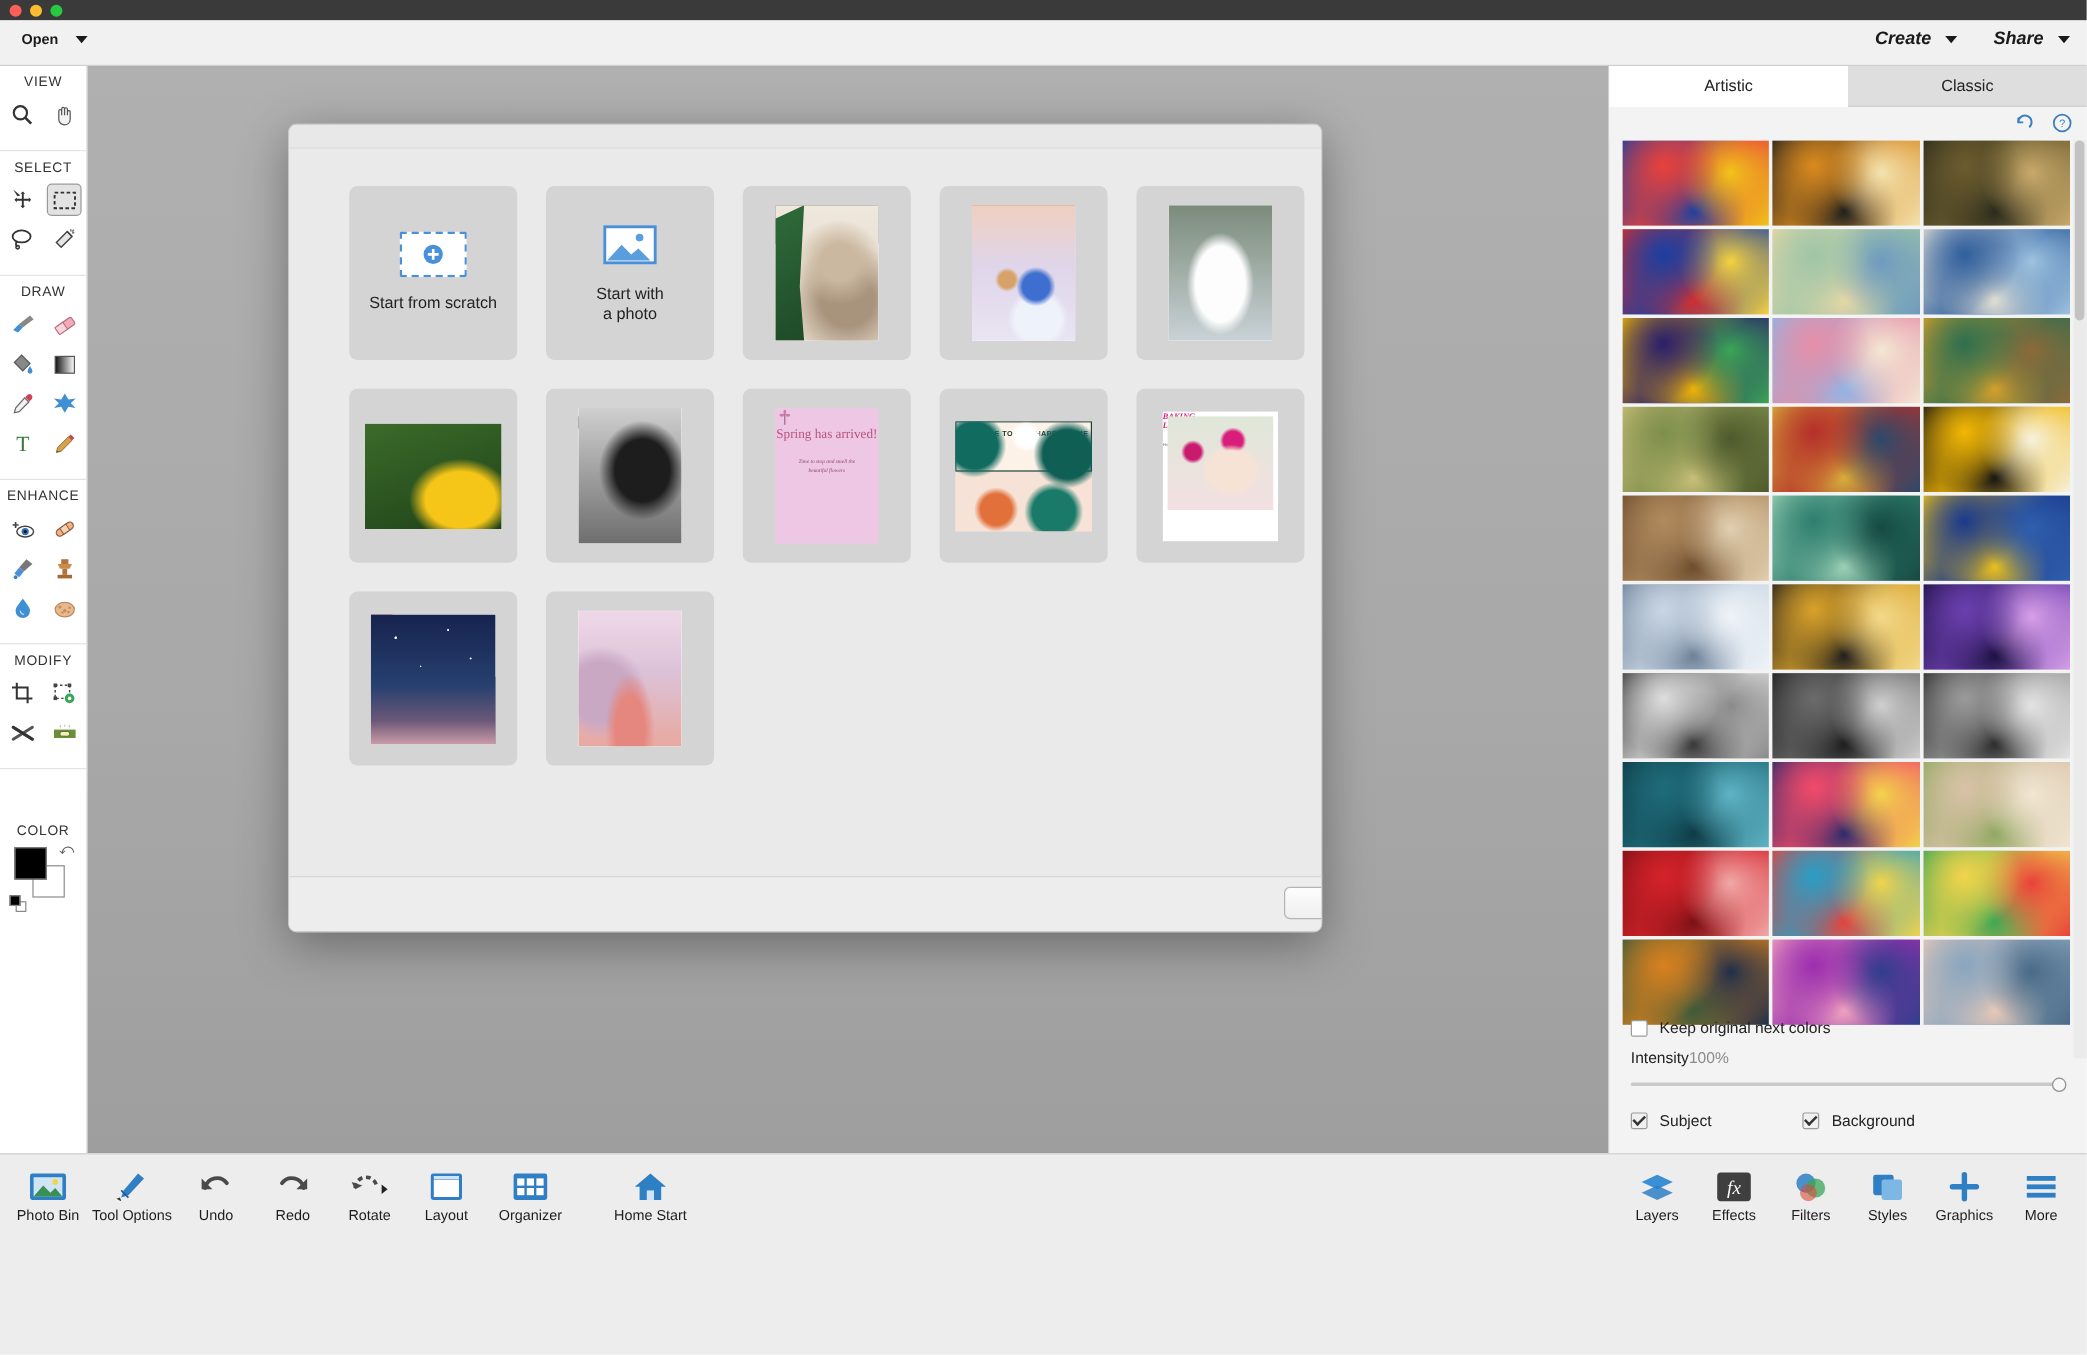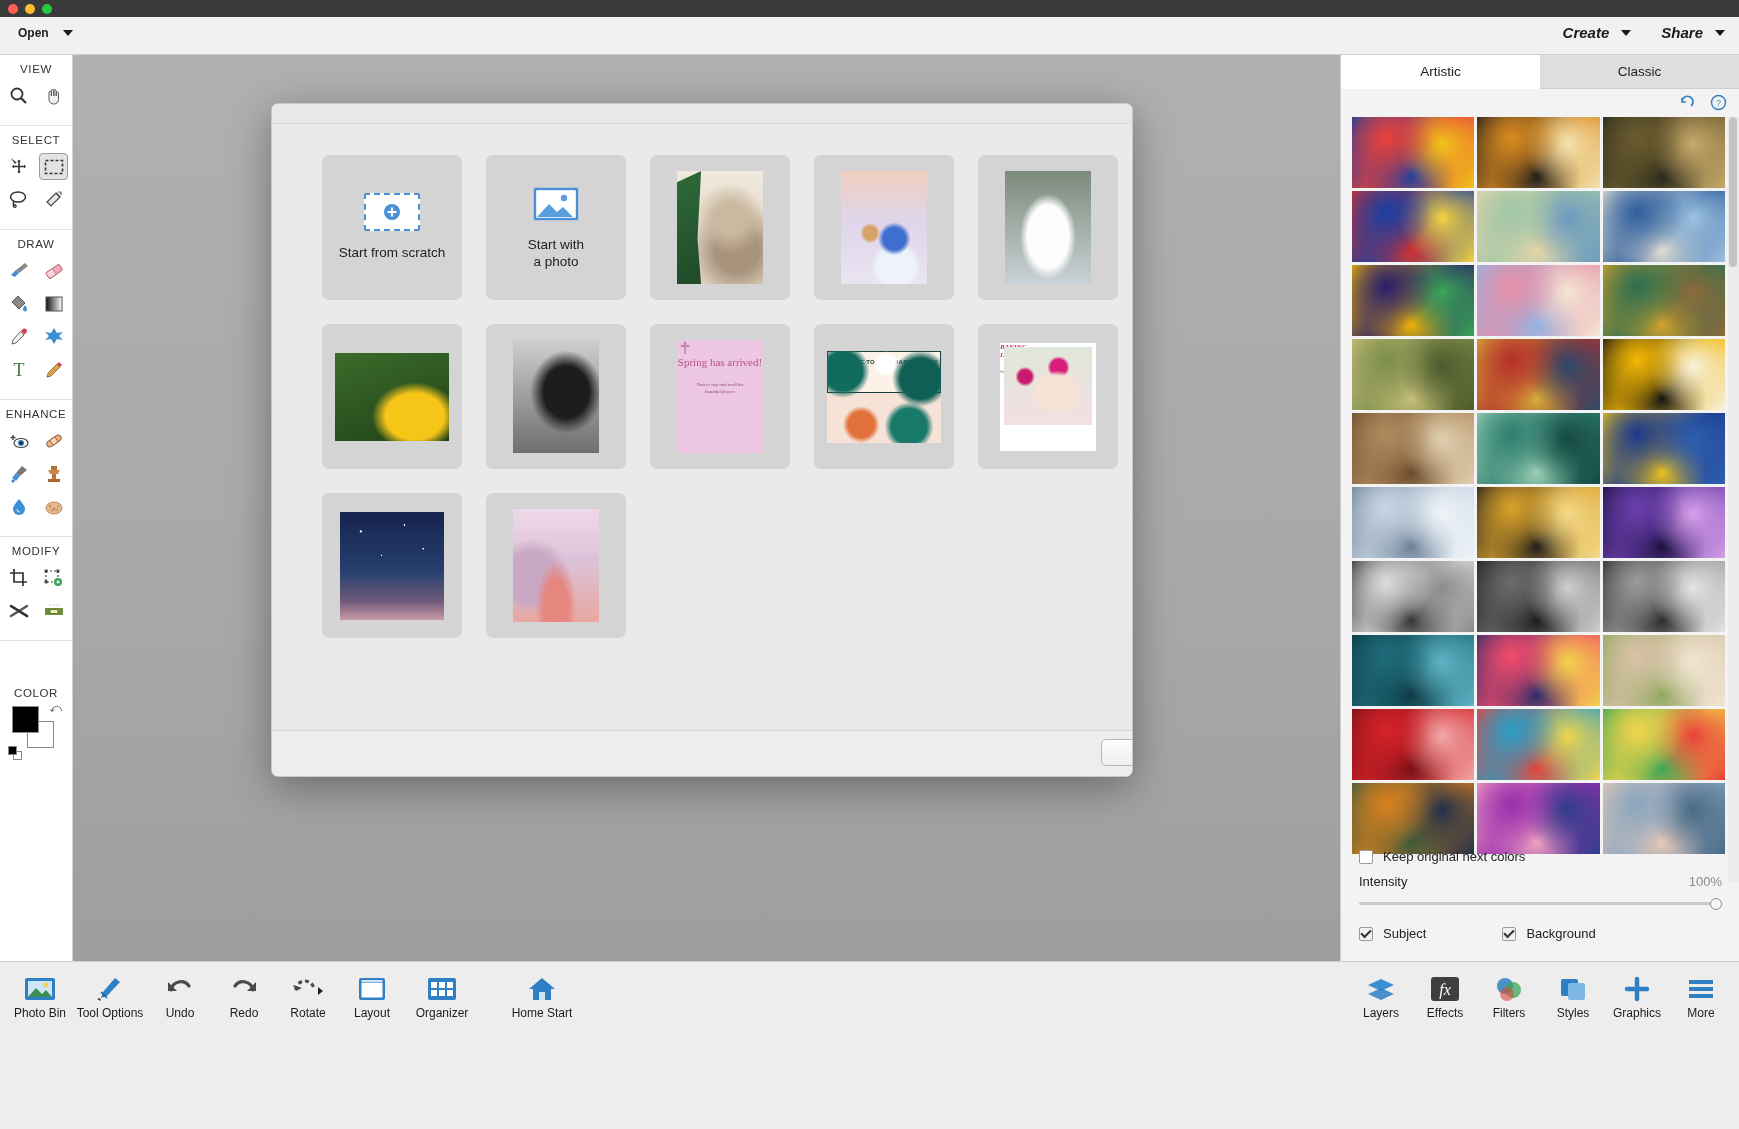--- a/index.html
+++ b/index.html
@@ -83,21 +83,21 @@
   .sw-default i.b { left: 5px; top: 5px; background: #fff; }
 
   
   .canvas-area {
     position: absolute; left: 73px; top: 55px; width: 1267px; height: 906px;
     background: linear-gradient(180deg,#b0b0b0 0%, #a8a8a8 60%, #9e9e9e 100%);
   }
 
   
   .dialog {
-    position: absolute; left: 271px; top: 103px; width: 862px; height: 674px;
+    position: absolute; left: 240px; top: 103px; width: 862px; height: 674px;
     background: #eaeaea; border-radius: 7px;
     box-shadow: 0 10px 40px rgba(0,0,0,.35);
     overflow: hidden; border: 1px solid #c8c8c8;
   }
   .dialog-top { height: 20px; background: #e8e8e8; border-bottom: 1px solid #dcdcdc; }
   .dialog-body {
     position: absolute; left: 0; top: 20px; width: 1073px; height: 608px;
     background: #eaeaea; overflow: hidden;
   }
   .tpl-grid {
@@ -185,21 +185,21 @@
     width: 14px; height: 14px; border: 1px solid #9b9b9b; background: #fff;
     border-radius: 2px; margin-right: 10px; display: inline-flex;
     align-items: center; justify-content: center; cursor: default;
   }
   .cb.checked { background: #f0f0f0; }
   .cb.checked::after {
     content: ""; width: 8px; height: 4px; border-left: 2px solid #333;
     border-bottom: 2px solid #333; transform: rotate(-45deg) translate(1px,-1px);
   }
   .intensity-row {
-    display: flex; justify-content: space-between; padding: 4px 18px 0;
+    display: flex; justify-content: flex-start; padding: 4px 18px 0;
     font-size: 13px; color: #222;
   }
   .slider { position: relative; margin: 9px 18px 12px; height: 12px; }
   .slider .track {
     position: absolute; left: 0; right: 0; top: 4px; height: 3px;
     background: #c9c9c9; border-radius: 2px;
   }
   .slider .knob {
     position: absolute; right: 0; top: 0; width: 12px; height: 12px;
     border-radius: 50%; background: #f7f7f7; border: 1px solid #8e8e8e;

